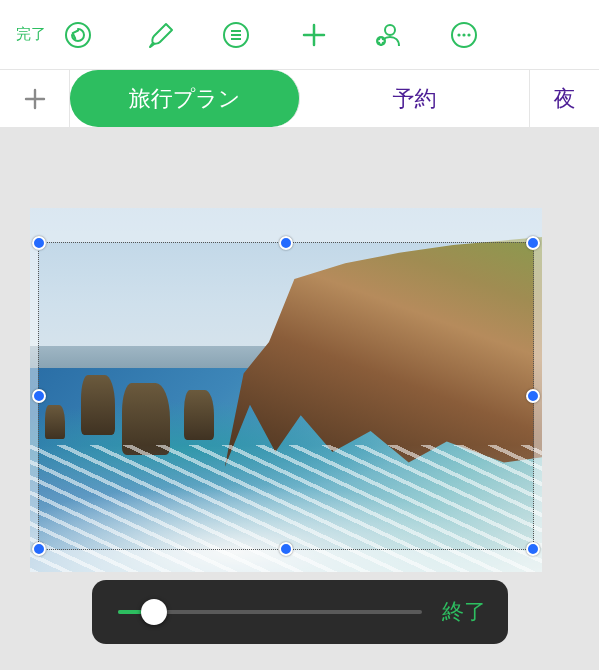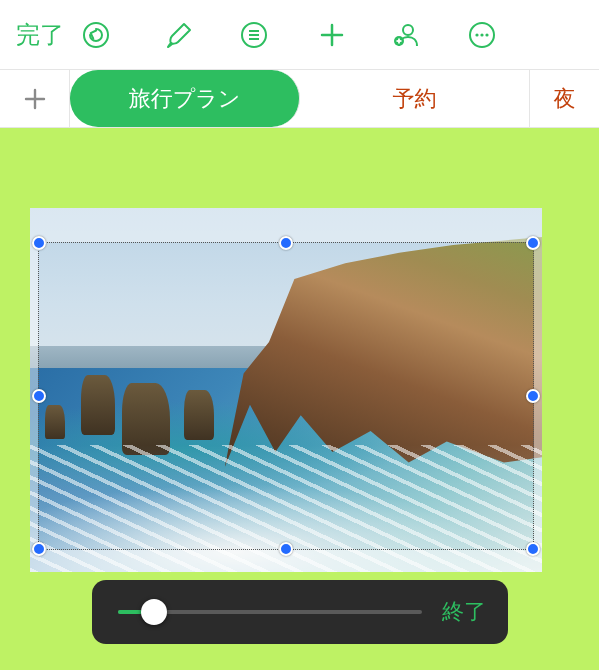--- a/index.html
+++ b/index.html
@@ -16,21 +16,21 @@
   .toolbar {
     height: 70px;
     display: flex;
     align-items: center;
     padding: 0 16px;
     border-bottom: 1px solid #e5e5e5;
     gap: 0;
   }
   .done-btn {
     color: #2dbe60;
-    font-size: 24px;
+    font-size: 15px;
     font-weight: 400;
     cursor: pointer;
     margin-right: 14px;
   }
   .tb-icon {
     width: 36px;
     height: 36px;
     display: flex;
     align-items: center;
     justify-content: center;
@@ -66,31 +66,31 @@
     cursor: pointer;
     border-right: 1px solid #e5e5e5;
   }
   .tab.active {
     background: #2dbe60;
     color: #fff;
     width: 230px;
     border-radius: 28px;
   }
   .tab.inactive {
-    color: #c2410c;
+    color: #4c1d95;
     background: #fff;
   }
   .tab.inactive.t2 { width: 230px; }
   .tab.inactive.t3 { flex: 1; border-right: none; }
 
   
   .canvas {
     position: relative;
     height: calc(670px - 70px - 58px);
-    background: #bef264;
+    background: #e5e5e5;
   }
 
   .image-outer {
     position: absolute;
     left: 30px;
     top: 80px;
     width: 512px;
     height: 364px;
     overflow: hidden;
   }

